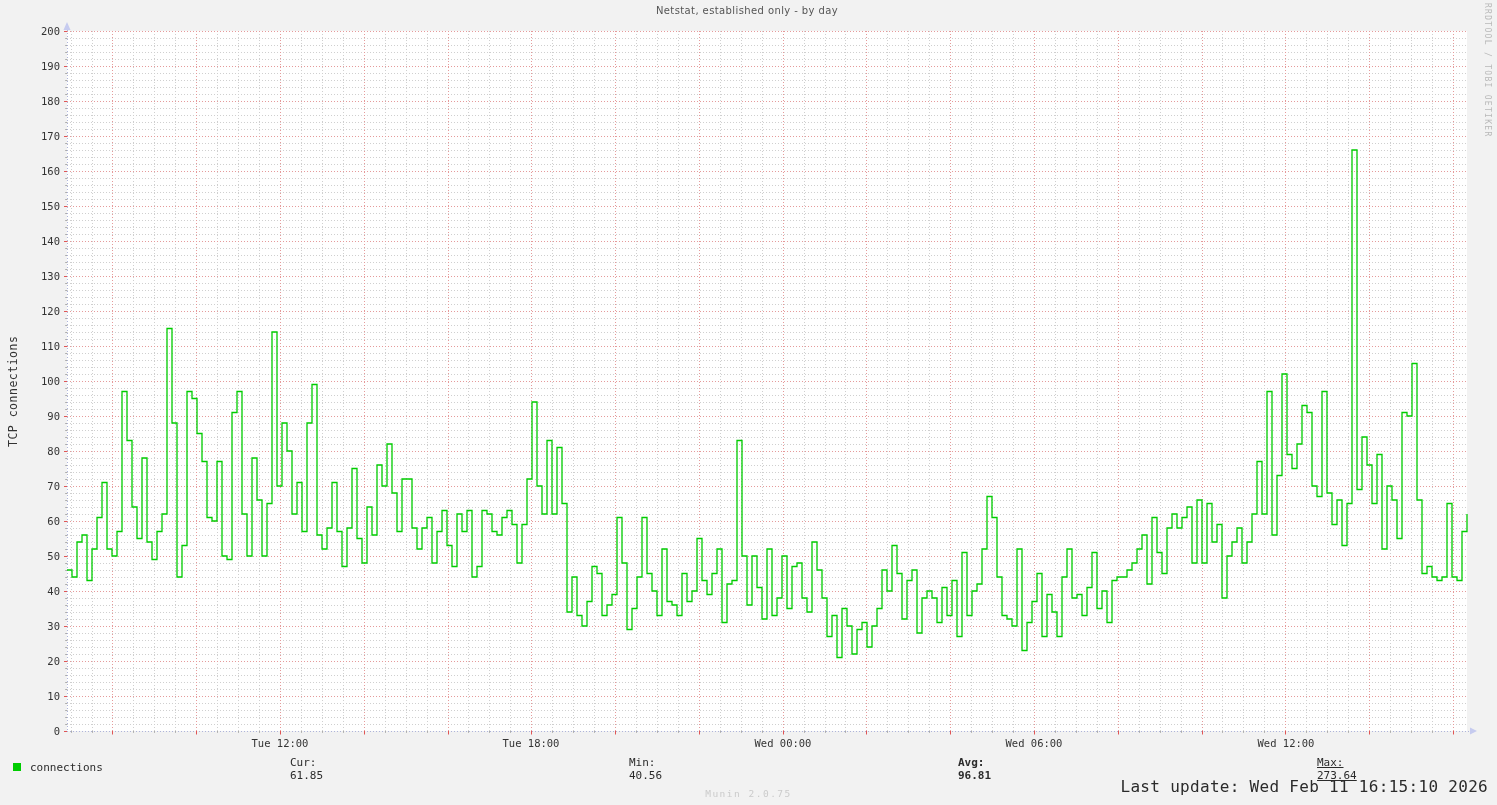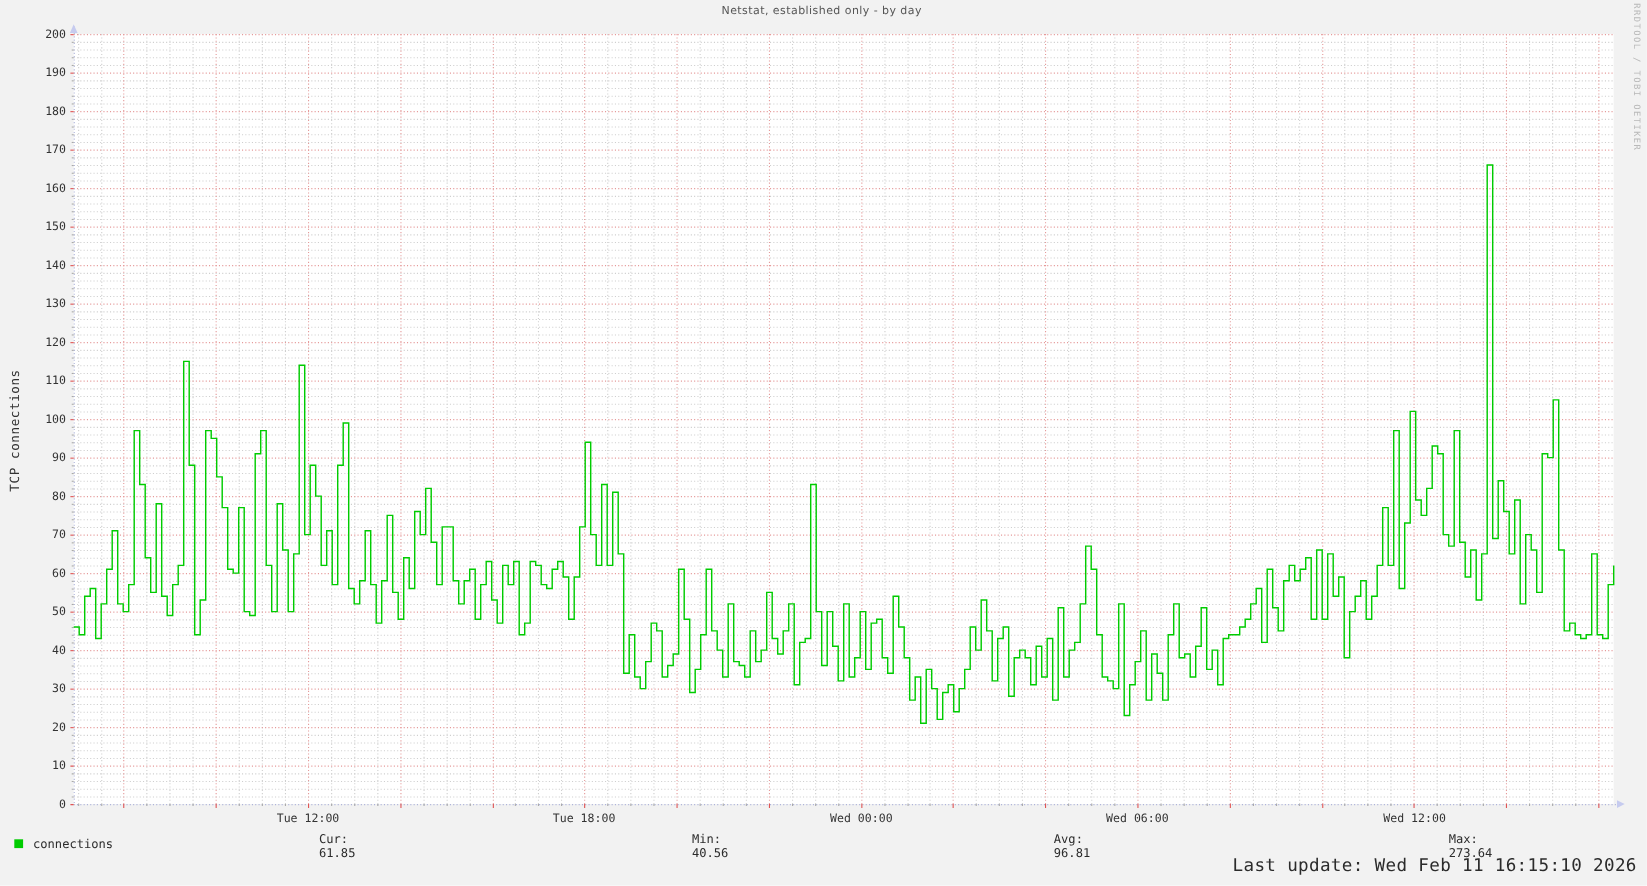--- a/index.html
+++ b/index.html
@@ -30,22 +30,22 @@
     width:8px;height:8px;background:#00cc00;
   }
   .legend-name{
     position:absolute;left:30px;top:761px;
     font-size:11px;color:#2b2b2b;
   }
   .stat{position:absolute;top:717px;width:150px;text-align:left;font-size:11px;color:#2b2b2b;line-height:12.5px;margin-top:40px;}
   .stat .stat-label{padding-right:7px;}
   .stat.col1{left:290px;}
   .stat.col2{left:629px;}
-  .stat.col3{left:958px;}
-  .stat.col4{left:1317px;}
+  .stat.col3{left:958px;font-weight:bold;}
+  .stat.col4{left:1317px;text-decoration:underline;}
   .last-update{
     position:absolute;top:777px;right:9px;
     font-size:16px;color:#2b2b2b;letter-spacing:0.3px;
   }
   .version{
     position:absolute;top:788px;left:0;width:1497px;
     text-align:center;font-size:9.5px;color:#cbcbcb;letter-spacing:1.5px;
   }
   .credit{
     position:absolute;top:3px;left:1483px;
@@ -459,14 +459,15 @@
   <div class="stat col3">
     <div class="stat-label">Avg:</div>
     <div class="stat-value">96.81</div>
   </div>
   <div class="stat col4">
     <div class="stat-label">Max:</div>
     <div class="stat-value">273.64</div>
   </div>
 
   <div class="last-update">Last update: Wed Feb 11 16:15:10 2026</div>
+  <div class="version">Munin 2.0.75</div>
   <div class="credit">RRDTOOL / TOBI OETIKER</div>
 </div>
 
 </body></html>

